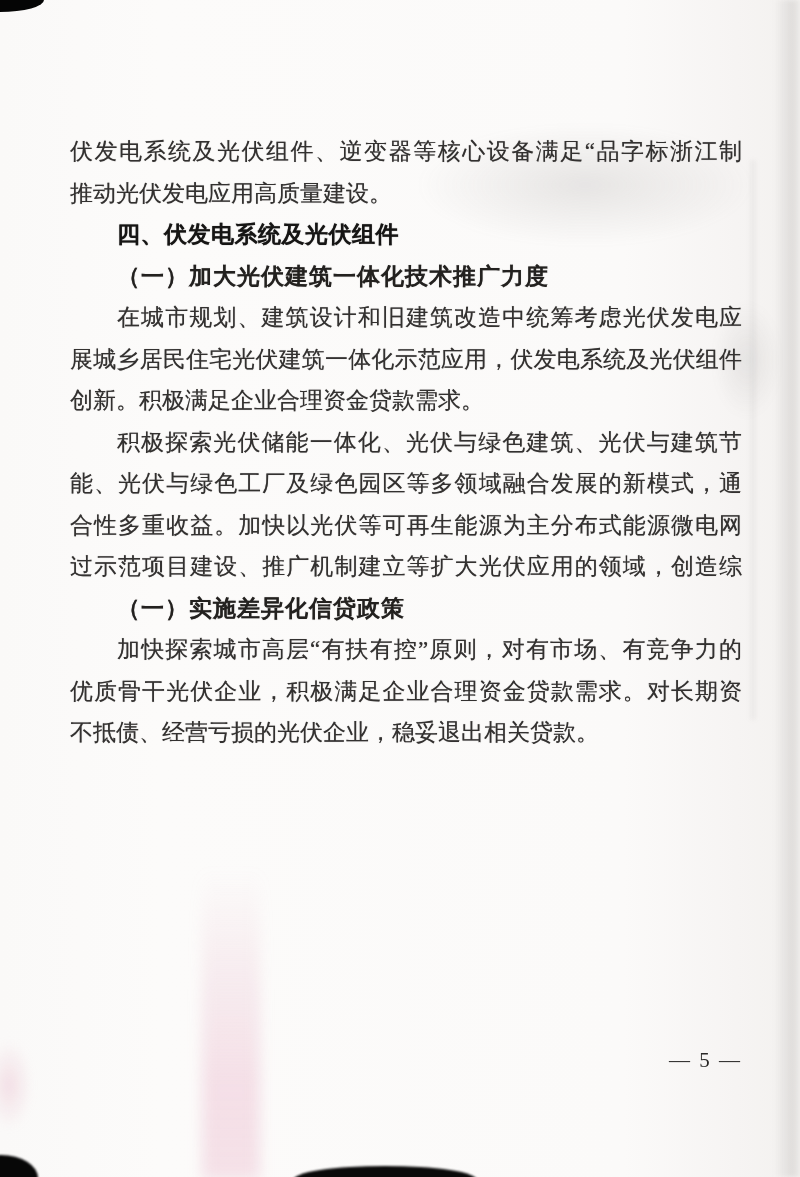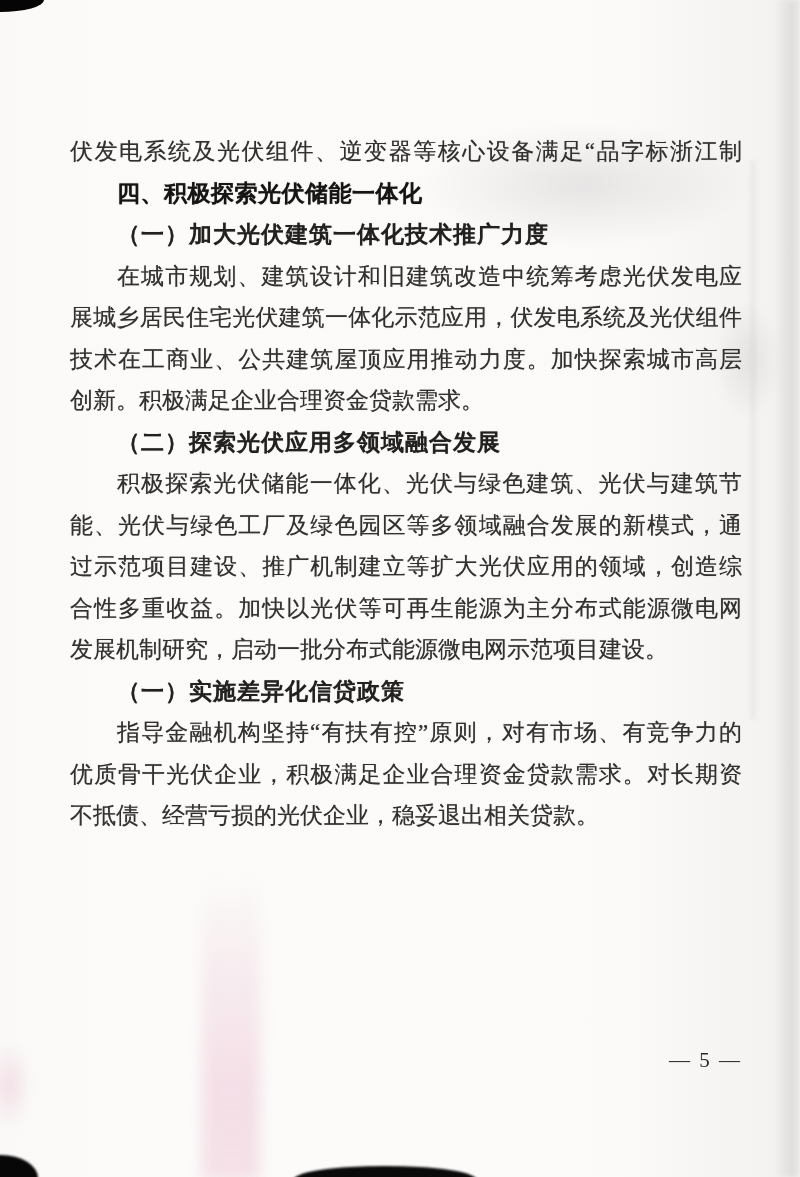--- a/index.html
+++ b/index.html
@@ -139,42 +139,40 @@
   <div class="art-pink-spot"></div>
   <div class="art-right-band"></div>
   <div class="art-right-crease"></div>
   <div class="art-corner-tl"></div>
   <div class="art-corner-bl"></div>
   <div class="art-arc-bottom"></div>
 
   <div class="textblock">
 
     <div class="line full">伏发电系统及光伏组件、逆变器等核心设备满足“品字标浙江制</div>
+    <div class="line">推动光伏发电应用高质量建设。</div>
 
-    <div class="line h1">四、积极探索光伏储能一体化</div>
+    <div class="line h1">四、伏发电系统及光伏组件</div>
 
     <div class="line h2">（一）加大光伏建筑一体化技术推广力度</div>
 
     <div class="line full indent">在城市规划、建筑设计和旧建筑改造中统筹考虑光伏发电应</div>
     <div class="line full">展城乡居民住宅光伏建筑一体化示范应用，伏发电系统及光伏组件</div>
-    <div class="line full">技术在工商业、公共建筑屋顶应用推动力度。加快探索城市高层</div>
     <div class="line">创新。积极满足企业合理资金贷款需求。</div>
 
-    <div class="line h2">（二）探索光伏应用多领域融合发展</div>
 
     <div class="line full indent">积极探索光伏储能一体化、光伏与绿色建筑、光伏与建筑节</div>
     <div class="line full">能、光伏与绿色工厂及绿色园区等多领域融合发展的新模式，通</div>
+    <div class="line full">合性多重收益。加快以光伏等可再生能源为主分布式能源微电网</div>
     <div class="line full">过示范项目建设、推广机制建立等扩大光伏应用的领域，创造综</div>
-    <div class="line full">合性多重收益。加快以光伏等可再生能源为主分布式能源微电网</div>
-    <div class="line">发展机制研究，启动一批分布式能源微电网示范项目建设。</div>
 
 
     <div class="line h2">（一）实施差异化信贷政策</div>
 
-    <div class="line full indent">指导金融机构坚持“有扶有控”原则，对有市场、有竞争力的</div>
+    <div class="line full indent">加快探索城市高层“有扶有控”原则，对有市场、有竞争力的</div>
     <div class="line full">优质骨干光伏企业，积极满足企业合理资金贷款需求。对长期资</div>
     <div class="line">不抵债、经营亏损的光伏企业，稳妥退出相关贷款。</div>
 
   </div>
 
   <div class="page-number">— 5 —</div>
 
 </div>
 
 </body></html>

